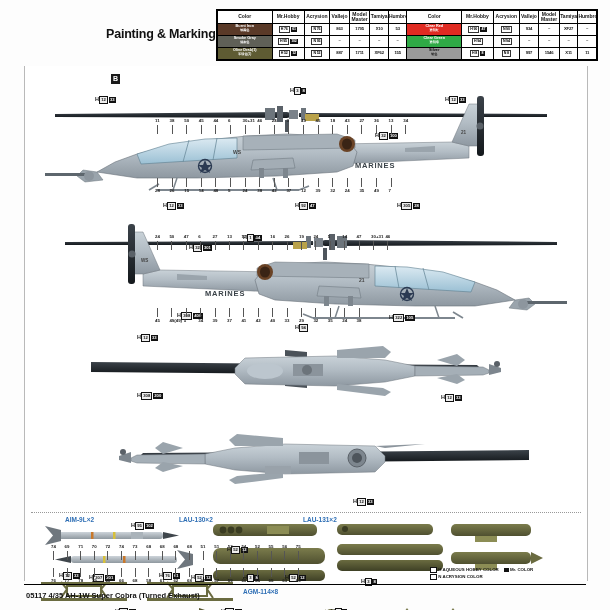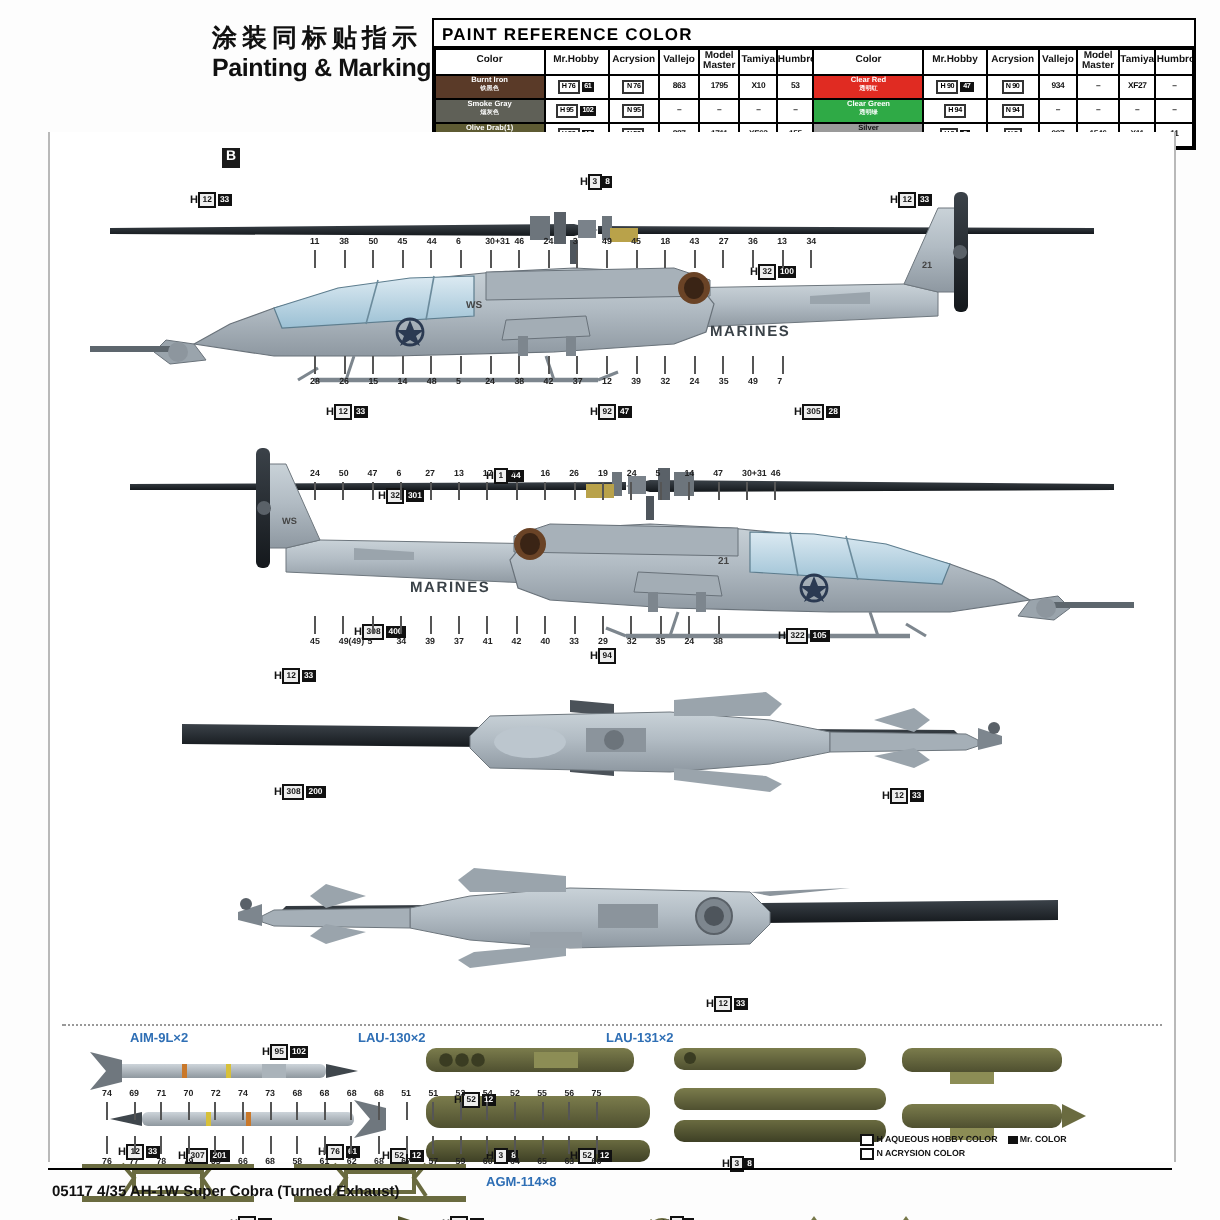--- a/index.html
+++ b/index.html
@@ -84,25 +84,23 @@
   .legend .lk{display:inline-block;width:5px;height:4px;background:#111;vertical-align:middle;}
   .legend .lw{display:inline-block;width:5px;height:4px;border:1px solid #111;background:#fff;
               vertical-align:middle;}
 </style>
 </head>
 <body>
 
 <div class="page">
 
   <div class="hdr">
-    <div class="title-cn">涂装同标贴指示</div>
     <div class="title-en">Painting &amp; Marking guide</div>
 
     <div class="ptbl">
-      <div class="ptbl-title">PAINT  REFERENCE COLOR</div>
       <table class="pt">
         <thead>
           <tr>
             <th class="col-color">Color</th>
             <th class="col-mh">Mr.Hobby</th>
             <th class="col-ac">Acrysion</th>
             <th class="col-va">Vallejo</th>
             <th class="col-mm">Model Master</th>
             <th class="col-ta">Tamiya</th>
             <th class="col-hu">Humbrol</th>

